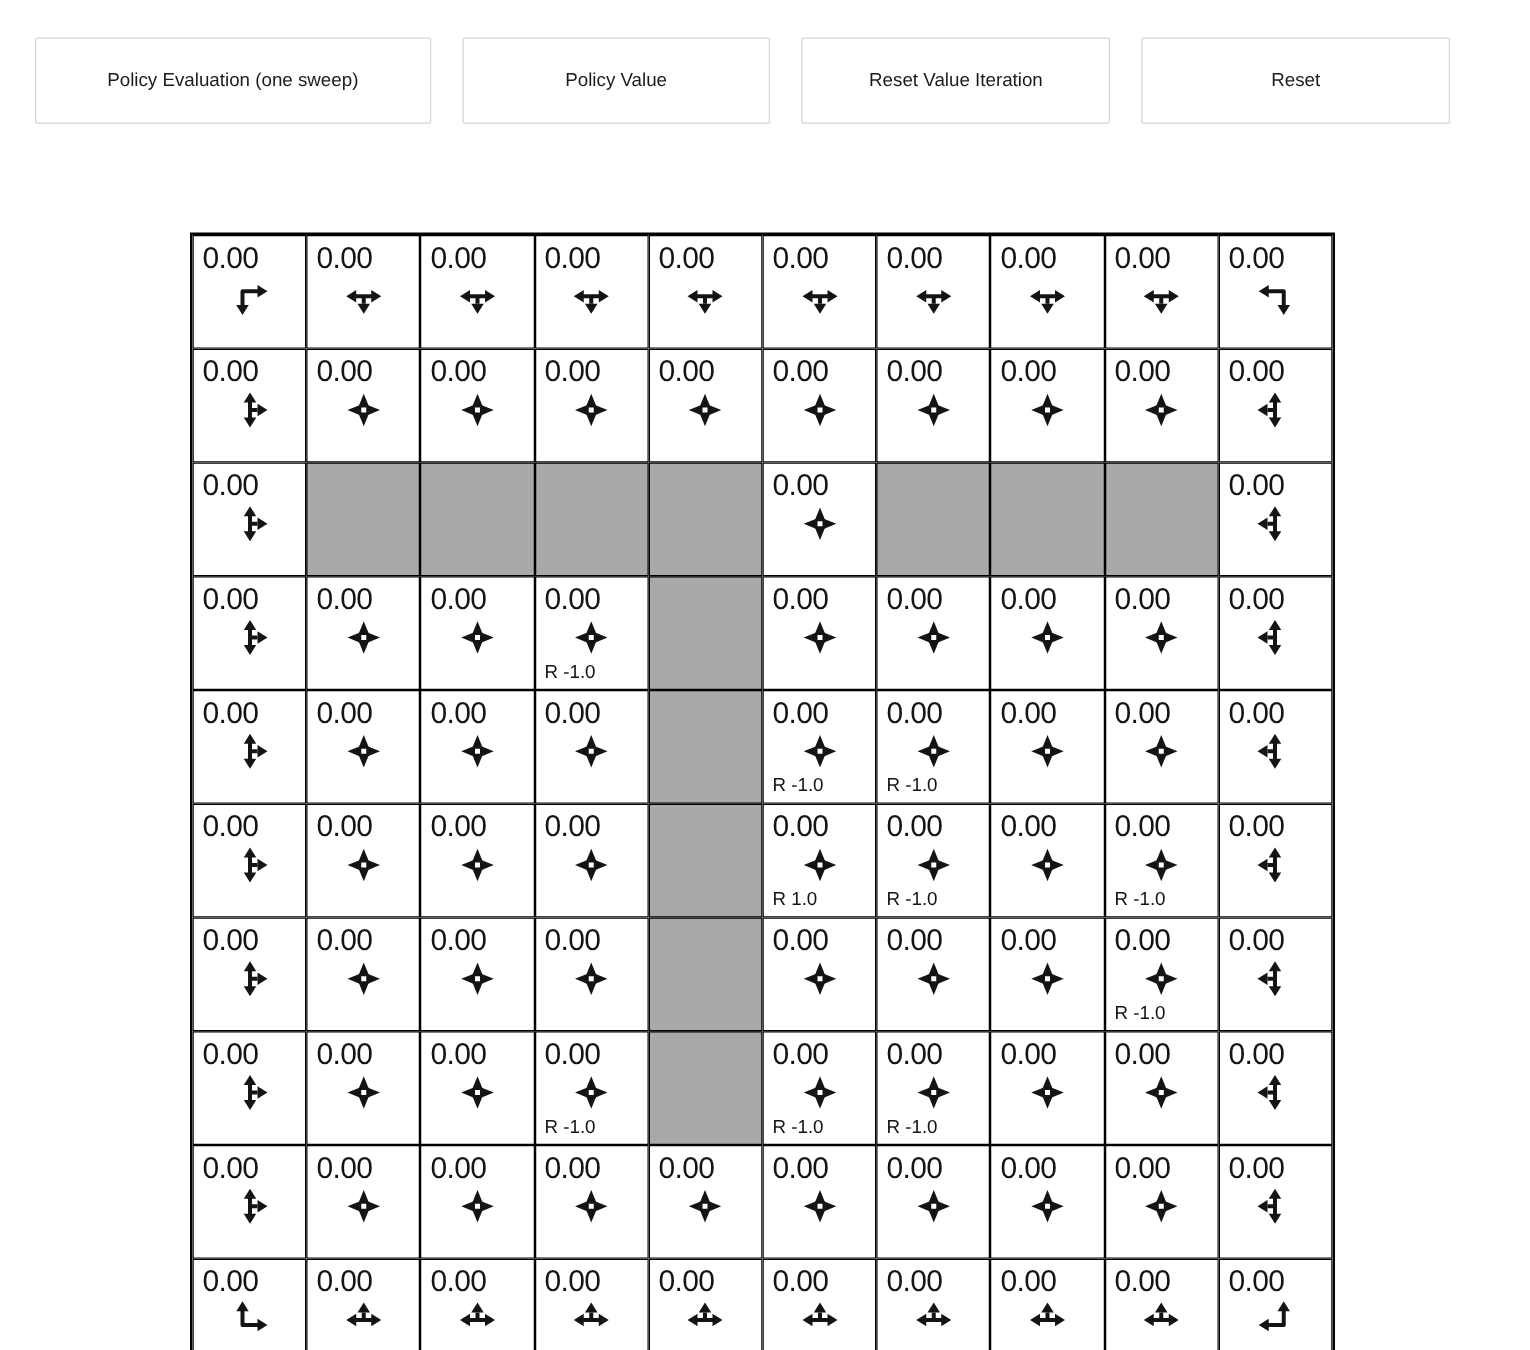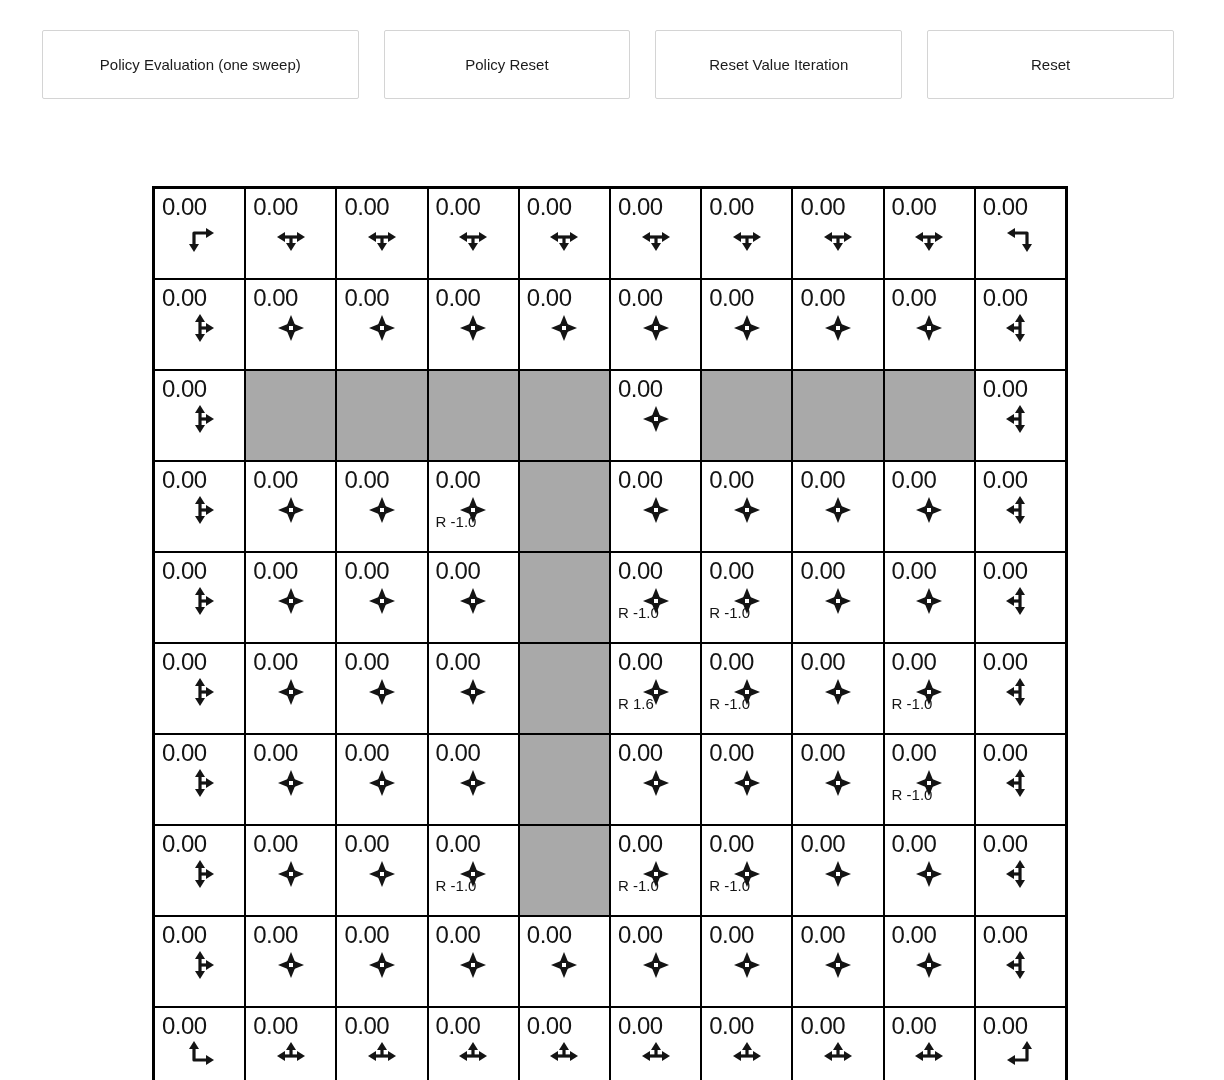--- a/index.html
+++ b/index.html
@@ -1,38 +1,38 @@
 <!DOCTYPE html>
 <html><head>
 <meta charset="utf-8">
 <style>
   html,body{margin:0;padding:0;background:#ffffff;}
   body{width:1224px;height:1080px;position:relative;font-family:"Liberation Sans",sans-serif;}
 
-  .toolbar{position:absolute;left:42px;top:30px;width:1132px;display:flex;gap:25px;}
+  .toolbar{position:absolute;left:28px;top:30px;width:1132px;display:flex;gap:25px;}
   .btn{height:69px;background:#ffffff;border:1px solid #d4d4d4;border-radius:2px;
        font-family:"Liberation Sans",sans-serif;font-size:15px;color:#1b1b1b;
        display:flex;align-items:center;justify-content:center;cursor:pointer;padding:0 10px;box-sizing:border-box;}
   .btn.b0{flex:1.31;} .btn.b1,.btn.b2,.btn.b3{flex:1;}
 
   .grid{position:absolute;left:152px;top:138px;width:912px;height:910px;
         border:2px solid #000;background:#fff;
         display:grid;grid-template-columns:repeat(10,1fr);grid-template-rows:repeat(10,1fr);margin-top:48px;}
   .cell{position:relative;border:1px solid #000;background:#ffffff;box-sizing:border-box;}
   .cell.wall{background:#a9a9a9;}
   .value{position:absolute;top:4px;left:7px;font-size:24px;color:#141414;letter-spacing:-0.5px;}
   .glyph{position:absolute;left:50%;margin-left:-17px;top:31px;width:34px;height:34px;}
-  .reward{position:absolute;bottom:21px;left:7px;font-size:15px;color:#141414;}
+  .reward{position:absolute;bottom:5px;left:7px;font-size:15px;color:#141414;}
 </style>
 </head>
 <body>
 
 <div class="toolbar">
   <button class="btn b0">Policy Evaluation (one sweep)</button>
-  <button class="btn b1">Policy Reset</button>
+  <button class="btn b1">Policy Value</button>
   <button class="btn b2">Reset Value Iteration</button>
   <button class="btn b3">Reset</button>
 </div>
 
 <div class="grid">
     <div class="cell">
       <div class="value">0.00</div>
       <svg viewBox="-17 -17 34 34" class="glyph">
         <polyline points="-6,10 -6,-4 7,-4" fill="none" stroke="#141414" stroke-width="3.2" stroke-linejoin="round"></polyline>
         <polygon points="-6,15 -11,7 -1,7" fill="#141414"></polygon>
@@ -465,21 +465,21 @@
     </div>
     <div class="cell wall"></div>
     <div class="cell">
       <div class="value">0.00</div>
       <svg viewBox="-17 -17 34 34" class="glyph">
         <polygon points="13,0 2,-4.5 2,4.5" fill="#141414"></polygon>
         <polygon points="-13,0 -2,-4.5 -2,4.5" fill="#141414"></polygon>
         <polygon points="0,-13 -4.5,-2 4.5,-2" fill="#141414"></polygon>
         <polygon points="0,13 -4.5,2 4.5,2" fill="#141414"></polygon>
       </svg>
-      <div class="reward">R 1.6</div>
+      <div class="reward">R 1.0</div>
     </div>
     <div class="cell">
       <div class="value">0.00</div>
       <svg viewBox="-17 -17 34 34" class="glyph">
         <polygon points="13,0 2,-4.5 2,4.5" fill="#141414"></polygon>
         <polygon points="-13,0 -2,-4.5 -2,4.5" fill="#141414"></polygon>
         <polygon points="0,-13 -4.5,-2 4.5,-2" fill="#141414"></polygon>
         <polygon points="0,13 -4.5,2 4.5,2" fill="#141414"></polygon>
       </svg>
       <div class="reward">R -1.0</div>

